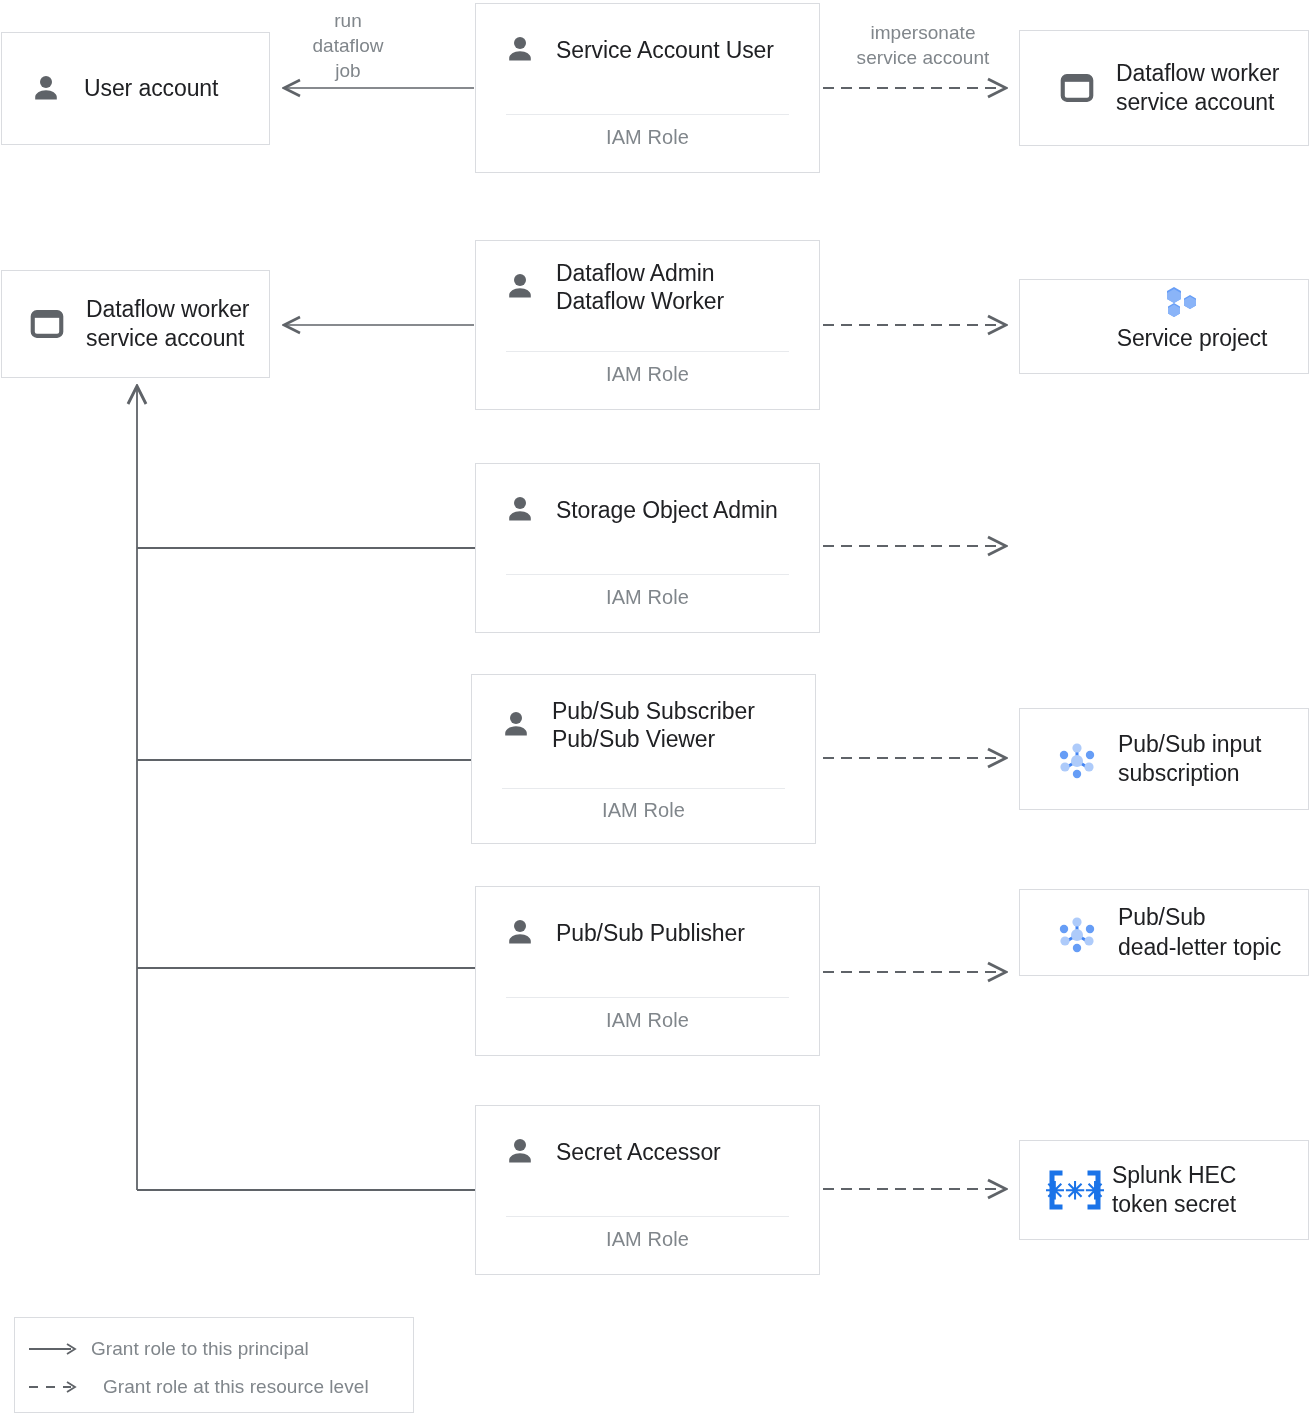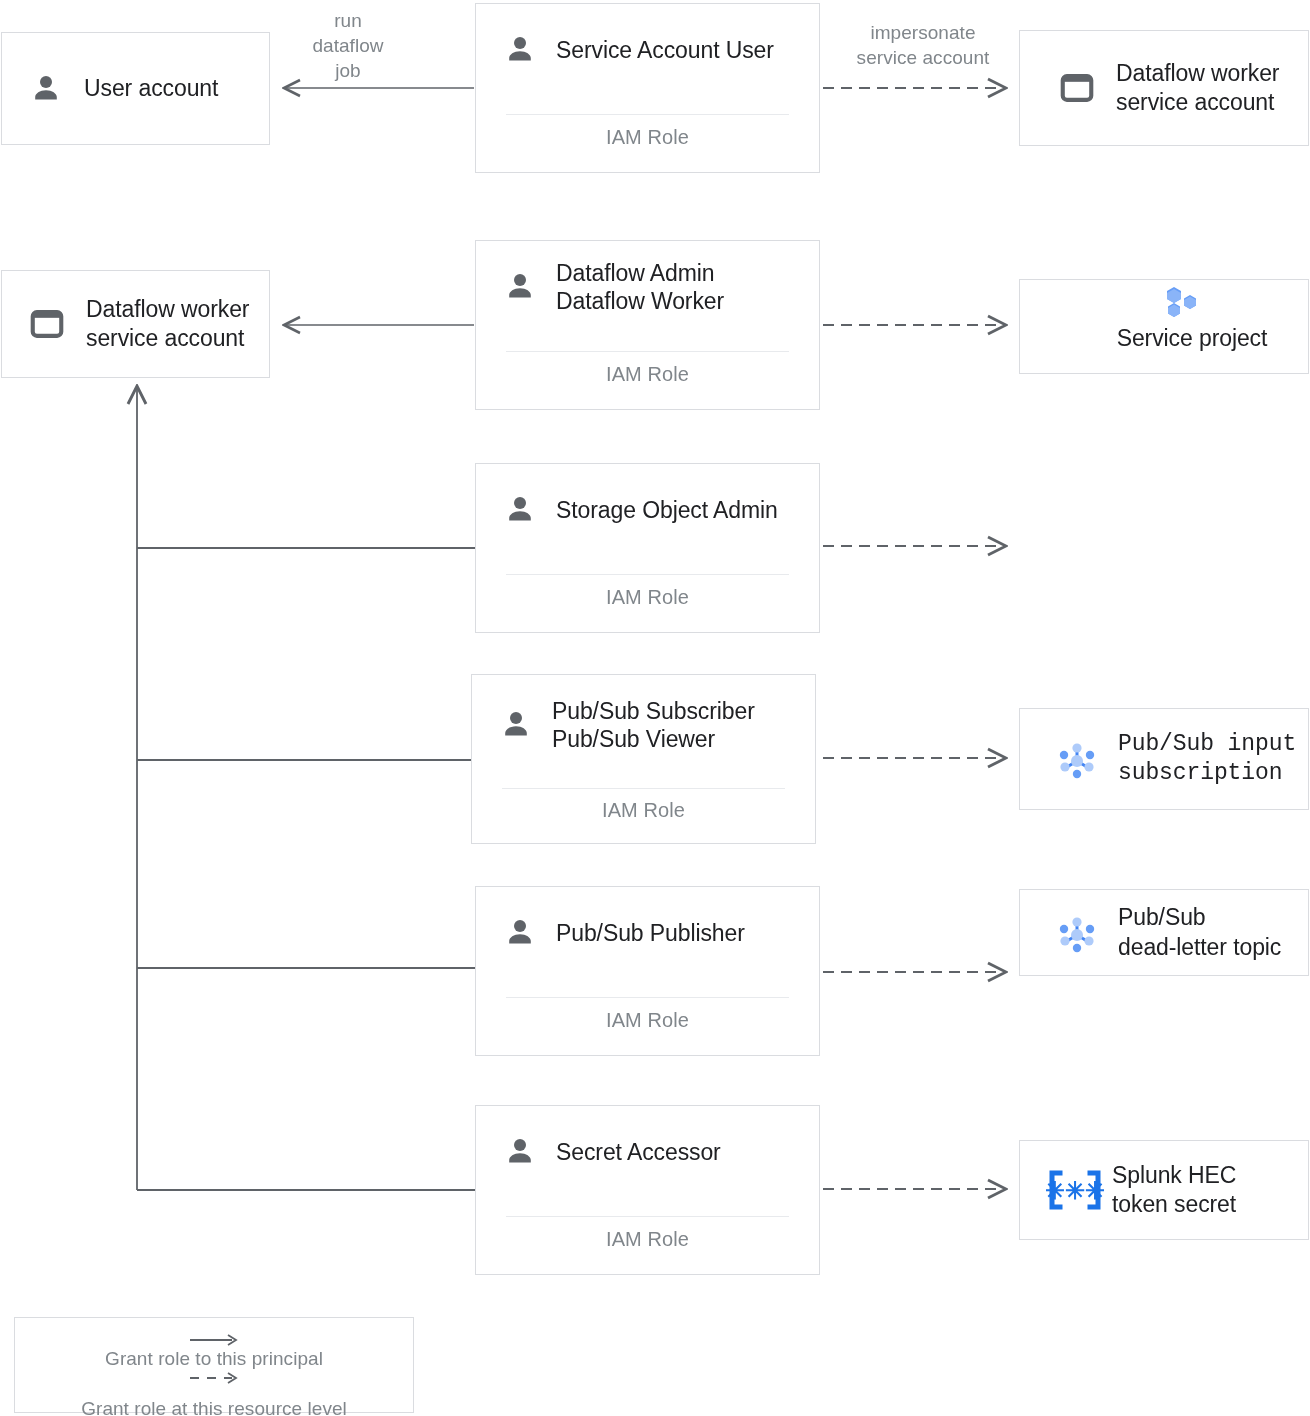--- a/index.html
+++ b/index.html
@@ -62,21 +62,21 @@
     font-size:19px;line-height:1.32;color:#80868b;
     text-align:center;white-space:pre-line;letter-spacing:0.05px;
   }
 
   
   .legend{
     position:absolute;left:14px;top:1317px;width:400px;height:96px;
     border:1px solid #dadce0;background:#ffffff;box-sizing:border-box;
   }
   .legend-row{
-    position:absolute;left:0;right:0;height:34px;display:flex;align-items:center;flex-direction:column;
+    position:absolute;left:0;right:0;height:34px;display:flex;align-items:center;
   }
   .legend-mark{width:76px;flex:0 0 auto;display:flex;align-items:center;justify-content:center;}
   .legend-text{font-size:19px;color:#80868b;letter-spacing:0.05px;}
 </style>
 </head>
 <body>
 
 <div id="canvas">
 
   <svg class="edges" viewBox="0 0 1310 1416">
@@ -287,21 +287,21 @@
           <line x1="27" y1="29" x2="37" y2="35" stroke="#4285f4" stroke-width="3"></line>
           <circle cx="27" cy="29" r="6" fill="#aecbfa"></circle>
           <circle cx="27" cy="16" r="4.6" fill="#aecbfa"></circle>
           <circle cx="14" cy="23" r="4.2" fill="#669df6"></circle>
           <circle cx="40" cy="23" r="4.2" fill="#669df6"></circle>
           <circle cx="15" cy="35" r="4.6" fill="#aecbfa"></circle>
           <circle cx="39" cy="35" r="4.6" fill="#aecbfa"></circle>
           <circle cx="27" cy="42" r="4.2" fill="#669df6"></circle>
         </svg>
       </span>
-      <span class="node-label" style="margin-left:14px;font-family:Liberation Mono, monospace;">Pub/Sub input
+      <span class="node-label" style="margin-left:14px;">Pub/Sub input
 subscription</span>
     </div>
   </div>
 
   <div class="node" style="left:1019px;top:889px;width:290px;height:87px;">
     <div class="node-inner" style="padding-left:30px;">
       <span class="node-icon">
         <svg width="54" height="54" viewBox="0 0 54 54" aria-hidden="true">
           <line x1="27" y1="17" x2="27" y2="29" stroke="#4285f4" stroke-width="3"></line>
           <line x1="27" y1="29" x2="17" y2="35" stroke="#4285f4" stroke-width="3"></line>

